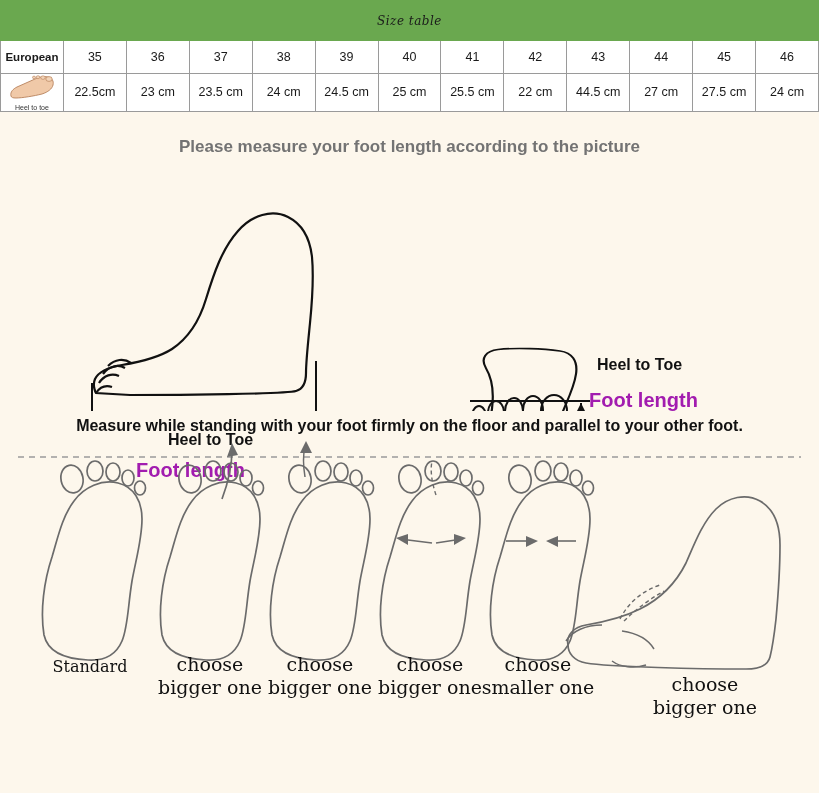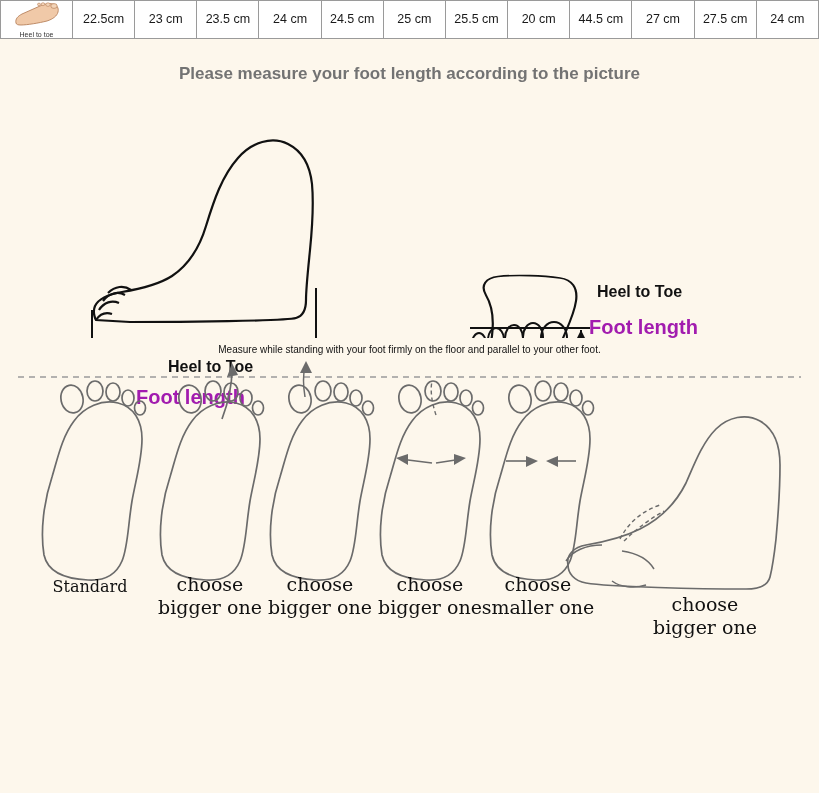--- a/index.html
+++ b/index.html
@@ -76,22 +76,22 @@
   
   .instruction {
     text-align: center;
     font-weight: bold;
     font-size: 17px;
     color: #737373;
     margin-top: 25px;
   }
   .sub-instruction {
     text-align: center;
-    font-weight: normal;
-    font-size: 10px;
+    font-weight: bold;
+    font-size: 16px;
     color: #111;
     margin-top: 6px;
   }
 
   
   .diagram {
     position: relative;
     width: 819px;
     height: 250px;
     margin-top: 4px;
@@ -129,41 +129,59 @@
   .caption.big {
     font-size: 16px;
   }
 </style>
 </head>
 <body>
 
 <div class="table-wrap">
   <table class="size-table">
     <tbody>
+        <tr>
+      <td class="title-cell" colspan="13">Size table</td>
+    </tr>
+    <tr class="row-eu">
+      <td class="hdr">European</td>
+      <td>35</td>
+      <td>36</td>
+      <td>37</td>
+      <td>38</td>
+      <td>39</td>
+      <td>40</td>
+      <td>41</td>
+      <td>42</td>
+      <td>43</td>
+      <td>44</td>
+      <td>45</td>
+      <td>46</td>
+    </tr>
     <tr class="row-len">
       <td class="hdr foot-icon-cell">
         <span>
           <svg width="56" height="26" viewBox="0 0 56 26" xmlns="http://www.w3.org/2000/svg">
             <path d="M7 22 C6 18 9 15 13 13 C19 10 25 8 31 5 C35 3 40 2 44 3 C48 4 50 7 49 11 C48 15 44 18 38 20 C30 22 18 24 12 24 C9 24 7.4 23.6 7 22 Z" fill="#f0c9a8" stroke="#b8825c" stroke-width="0.9"></path>
             <ellipse cx="45" cy="5" rx="3.2" ry="2.4" fill="#f3d4b8" stroke="#b8825c" stroke-width="0.7"></ellipse>
             <ellipse cx="39" cy="3.6" rx="2.2" ry="1.8" fill="#f3d4b8" stroke="#b8825c" stroke-width="0.6"></ellipse>
             <ellipse cx="34" cy="3.2" rx="1.8" ry="1.5" fill="#f3d4b8" stroke="#b8825c" stroke-width="0.6"></ellipse>
             <ellipse cx="30" cy="3.4" rx="1.5" ry="1.3" fill="#f3d4b8" stroke="#b8825c" stroke-width="0.6"></ellipse>
           </svg>
         </span>
         <span class="icon-label">Heel to toe</span>
       </td>
       <td>22.5cm</td>
       <td>23 cm</td>
       <td>23.5 cm</td>
       <td>24 cm</td>
       <td>24.5 cm</td>
       <td>25 cm</td>
       <td>25.5 cm</td>
-      <td>20 cm</td>
+      <td>22 cm</td>
       <td>44.5 cm</td>
       <td>27 cm</td>
       <td>27.5 cm</td>
       <td>24 cm</td>
     </tr>
   </tbody>
     </table>
 </div>
 
 <div class="instruction">Please measure your foot length according to the picture</div>

